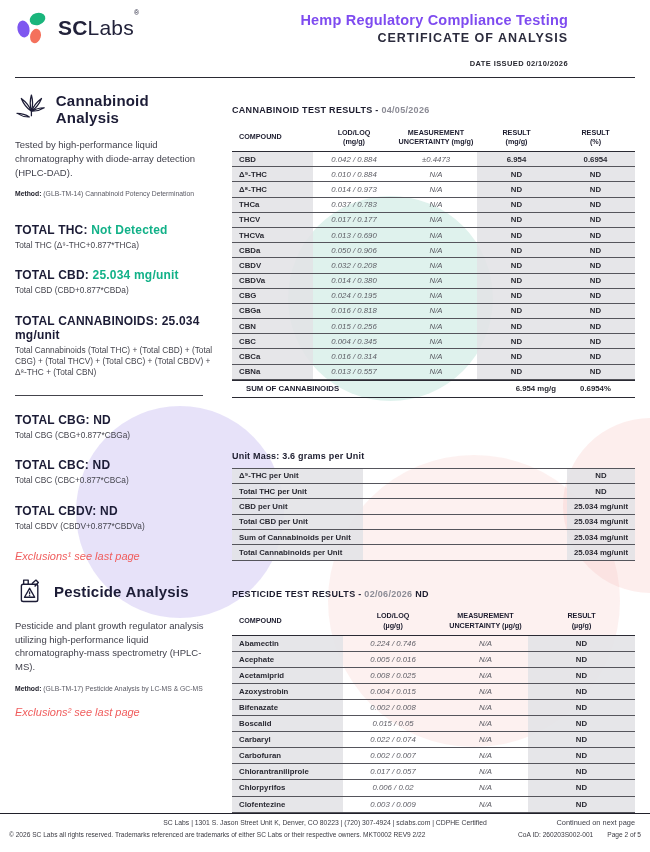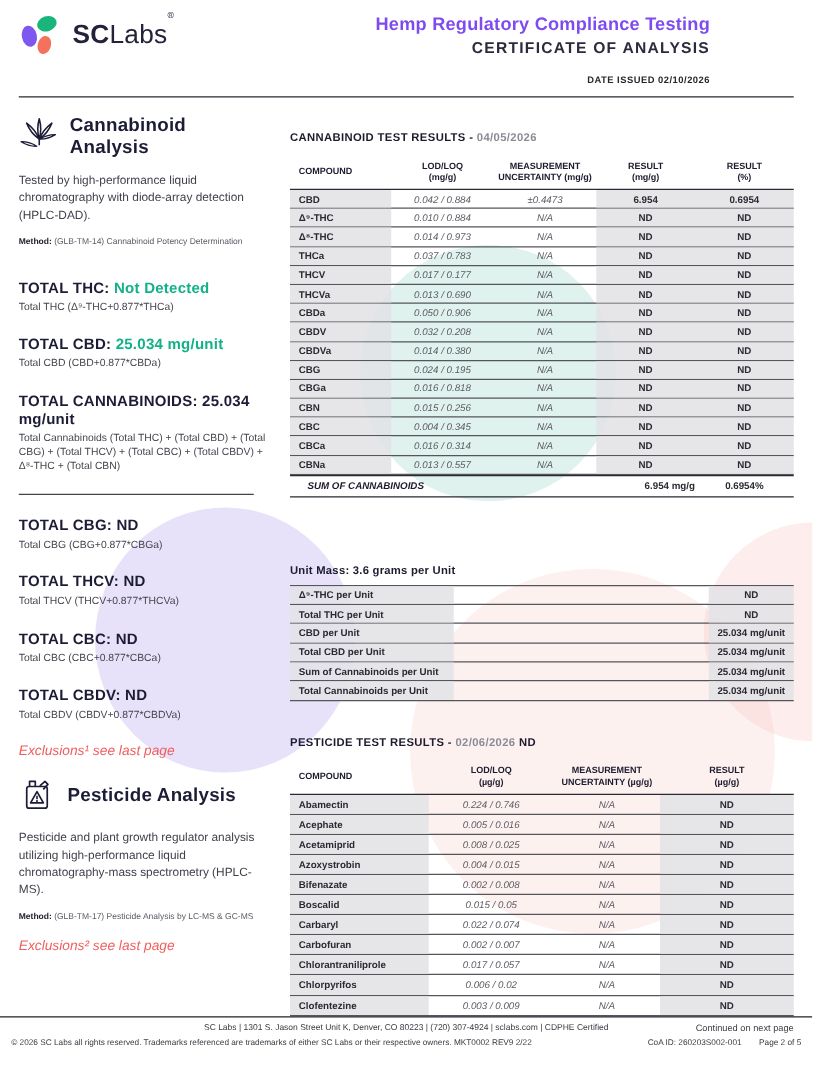--- a/index.html
+++ b/index.html
@@ -65,21 +65,21 @@
 
   
   .ctable { border-bottom:0; }
   .chead { display:flex; border-bottom:1.8px solid #2a2a33; }
   .hcell { display:flex; flex-direction:column; justify-content:center; align-items:center; text-align:center;
            font-size:7.2px; font-weight:800; color:#1c1c2e; line-height:1.3; white-space:pre-line; height:28px; }
   .hcell.hl { align-items:flex-start; text-align:left; padding-left:7px; }
   .w-cc { width:81px; } .w-cl { width:82px; } .w-cu { width:82px; } .w-cm { width:79px; } .w-cp { flex:1; }
   .ctable .trow { height:15.2px; }
   .sumrow { display:flex; align-items:center; height:18px; border-top:1.9px solid #2a2a33; border-bottom:1.9px solid #2a2a33; }
-  .sum-label { width:245px; padding-left:14px; font-size:7.8px; font-weight:800; color:#1c1c2e;font-style:italic; }
+  .sum-label { width:245px; padding-left:14px; font-size:7.8px; font-weight:800; color:#1c1c2e; }
   .sum-val { width:79px; text-align:right; font-size:7.8px; font-weight:700; color:#2a2a33; }
   .sum-pct { flex:1; text-align:center; font-size:7.8px; font-weight:700; color:#2a2a33; }
 
   
   .umass-head { margin-top:53px; font-size:9px; font-weight:800; color:#1c1c2e; letter-spacing:.2px; }
   .utable { margin-top:7px; border-top:1px solid #55555c; }
   .utable .trow { height:15.3px;gap:40px; }
   .u-label { width:131px; padding-left:7px; font-weight:700; color:#2a2a33; }
   .u-gap { width:124px; }
   .u-val { flex:1; justify-content:center; font-weight:700; color:#2a2a33; }
@@ -163,24 +163,20 @@
 
       <div class="divider"></div>
 
       <div>
 
           <div class="total">
             <div class="total-line"><span>TOTAL CBG:</span> <span>ND</span></div>
             <div class="formula">Total CBG (CBG+0.877*CBGa)</div>
           </div>
 
-          <div class="total">
-            <div class="total-line"><span>TOTAL THCV:</span> <span>ND</span></div>
-            <div class="formula">Total THCV (THCV+0.877*THCVa)</div>
-          </div>
 
           <div class="total">
             <div class="total-line"><span>TOTAL CBC:</span> <span>ND</span></div>
             <div class="formula">Total CBC (CBC+0.877*CBCa)</div>
           </div>
 
           <div class="total">
             <div class="total-line"><span>TOTAL CBDV:</span> <span>ND</span></div>
             <div class="formula">Total CBDV (CBDV+0.877*CBDVa)</div>
           </div>

